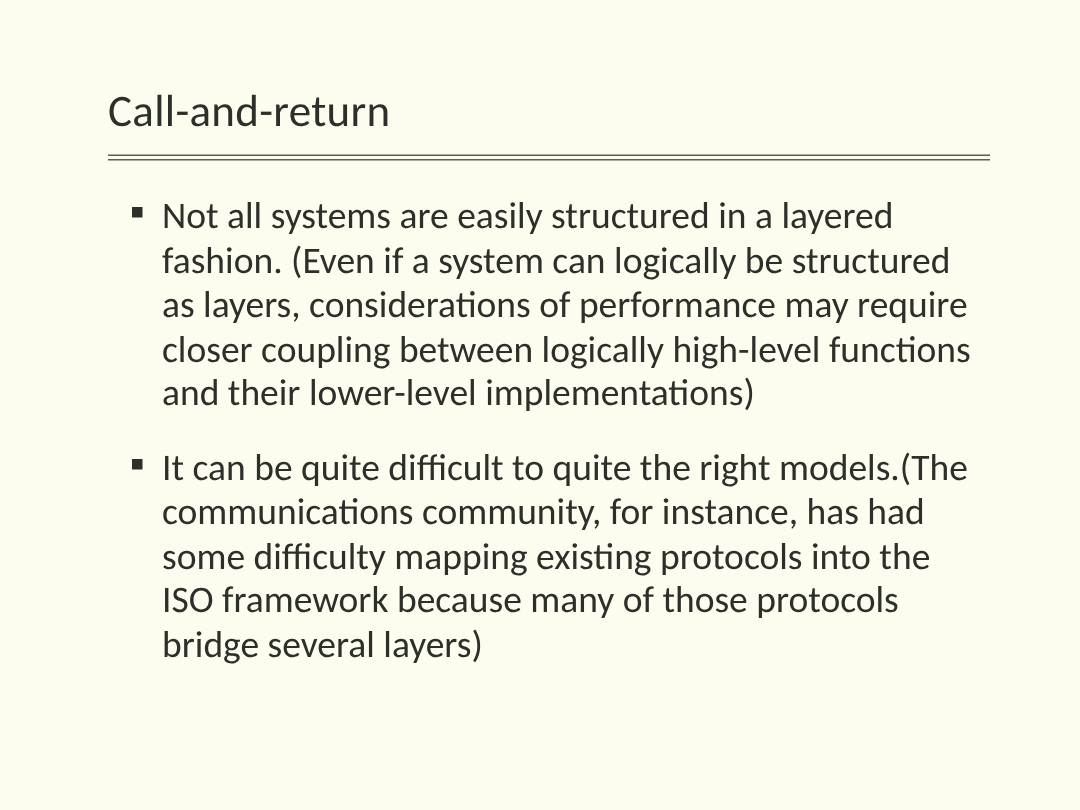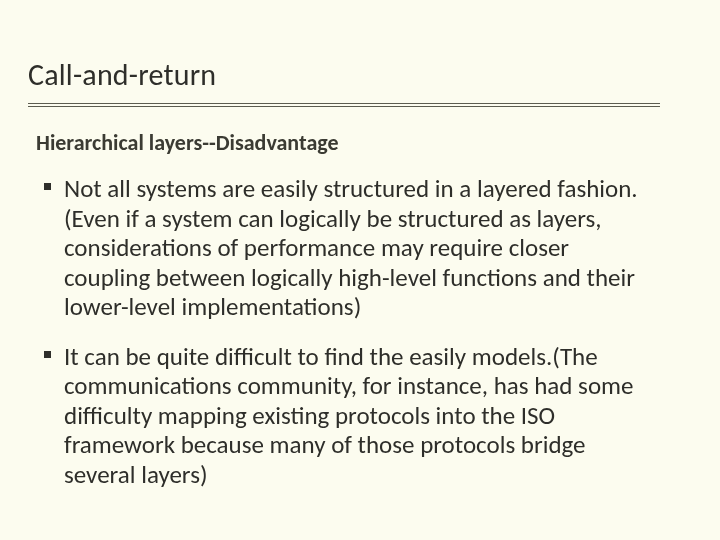--- a/index.html
+++ b/index.html
@@ -9,21 +9,21 @@
     height: 540px;
     background: #fcfcef;
     font-family: "Gill Sans", "Gill Sans MT", Calibri, "Trebuchet MS", sans-serif;
     color: #2e2e2a;
     overflow: hidden;
   }
   .slide {
     box-sizing: border-box;
     width: 720px;
     height: 540px;
-    padding: 56px 60px 40px 28px;
+    padding: 56px 60px 40px 72px;
   }
   .title {
     font-size: 30px;
     font-weight: 400;
     letter-spacing: 0.2px;
     margin: 0 0 10px 0;
     color: #2e2e2a;
   }
   .rule {
     border-top: 4px double #5c5c50;
@@ -57,18 +57,17 @@
     height: 7px;
     background: #2e2e2a;
   }
 </style>
 </head>
 <body>
 
 <div class="slide">
   <h1 class="title">Call-and-return</h1>
   <div class="rule"></div>
-  <div class="subtitle">Hierarchical layers--Disadvantage</div>
   <ul class="bullets">
     <li>Not all systems are easily structured in a layered fashion. (Even if a system can logically be structured as layers, considerations of performance may require closer coupling between logically high-level functions and their lower-level implementations)</li>
-    <li>It can be quite difficult to find the easily models.(The communications community, for instance, has had some difficulty mapping existing protocols into the ISO framework because many of those protocols bridge several layers)</li>
+    <li>It can be quite difficult to quite the right models.(The communications community, for instance, has had some difficulty mapping existing protocols into the ISO framework because many of those protocols bridge several layers)</li>
   </ul>
 </div>
 
 </body></html>

